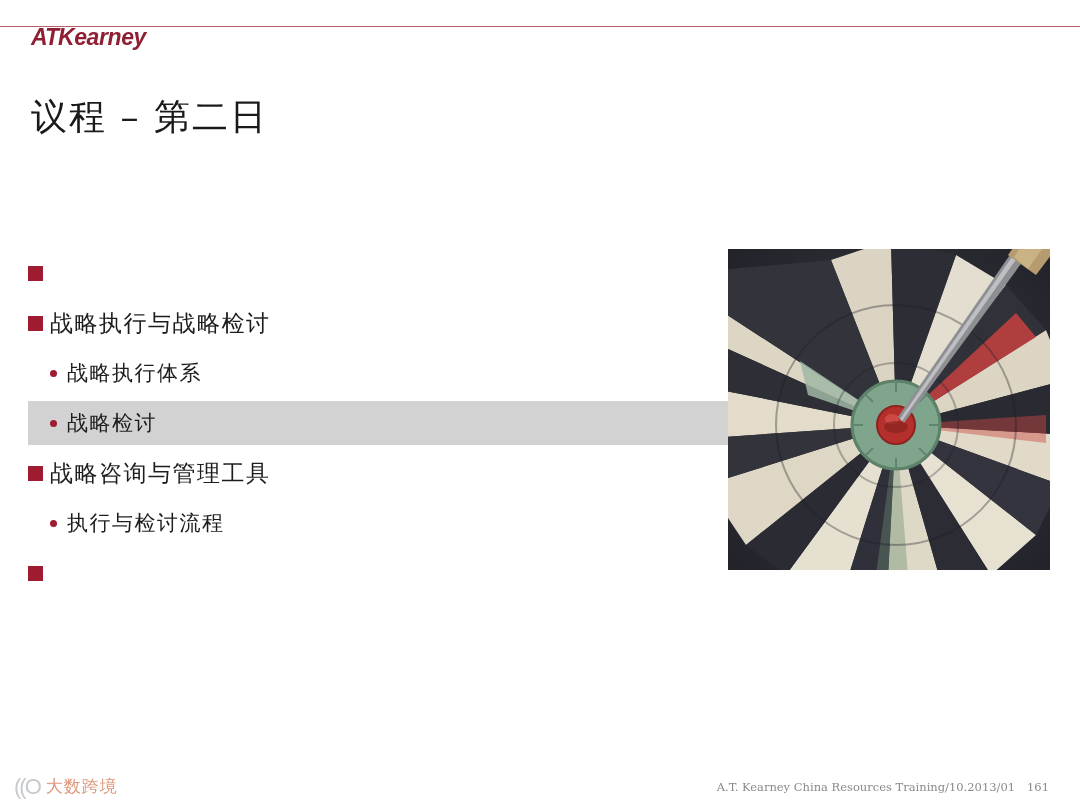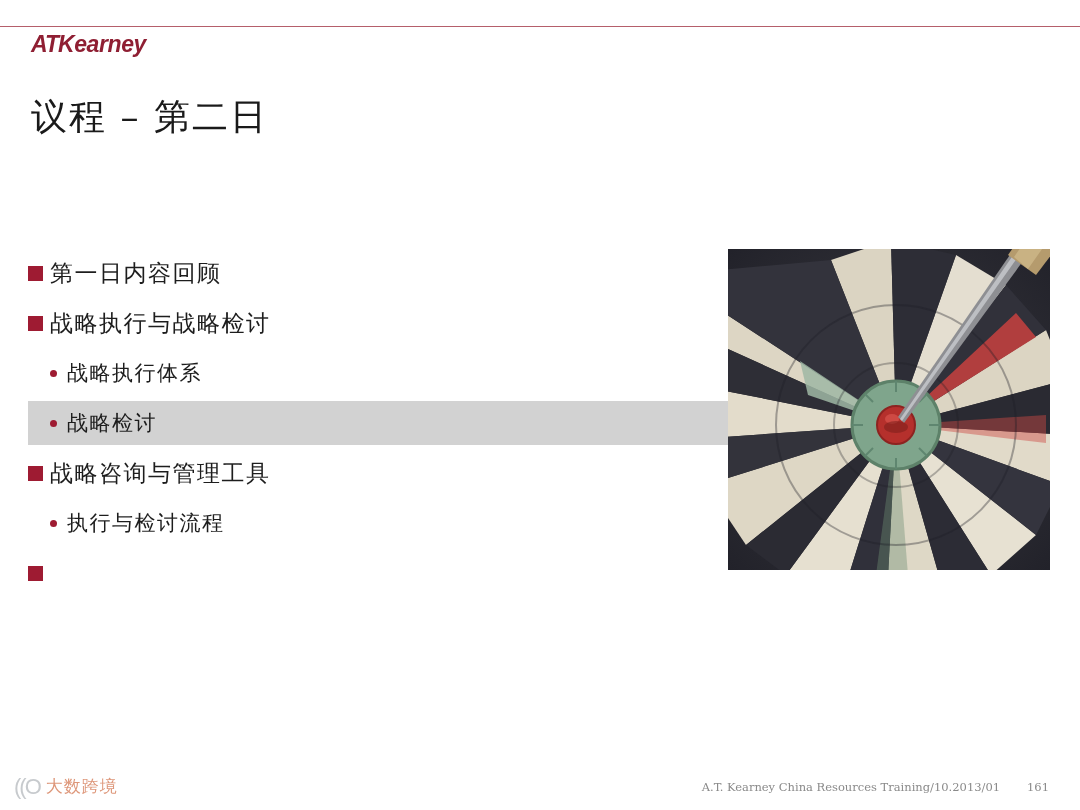--- a/index.html
+++ b/index.html
@@ -20,21 +20,21 @@
   .top-rule {
     position: absolute;
     left: 0; top: 26px;
     width: 1080px; height: 1px;
     background: #9c2a3a;
     opacity: .75;
   }
   
   .logo {
     position: absolute;
-    left: 31px; top: 31px;
+    left: 31px; top: 24px;
     font-family: "Liberation Sans", sans-serif;
     font-size: 23px;
     font-weight: bold;
     letter-spacing: -0.4px;
     color: #8f1f33;
     font-style: italic;
     white-space: nowrap;
   }
   .logo .at { letter-spacing: -1px; }
   
@@ -106,21 +106,21 @@
     background: #2b2b2f;
   }
   .photo svg { display: block; }
 
   
   .footer {
     position: absolute;
     right: 31px; bottom: 16px;
     display: flex;
     align-items: baseline;
-    gap: 27px;
+    gap: 12px;
     font-family: "DejaVu Serif", serif;
     font-size: 11.5px;
     color: #8a8a8a;
     white-space: nowrap;
   }
   .footer .page { color: #8a8a8a; text-align: right; }
   
   .watermark {
     position: absolute;
     left: 14px; bottom: 12px;
@@ -152,21 +152,20 @@
   <div class="logo">
     <span class="at">AT</span><span>Kearney</span>
   </div>
 
   <div class="slide-title">议程 – 第二日</div>
 
   <div class="agenda">
 
     <div class="row level1">
       <span class="marker-square"></span>
-      <span class="row-label">第一日内容回顾</span>
     </div>
 
 
     <div class="row level1">
       <span class="marker-square"></span>
       <span class="row-label">战略执行与战略检讨</span>
     </div>
 
     <div class="row level2">
       <span class="marker-dot"></span>

